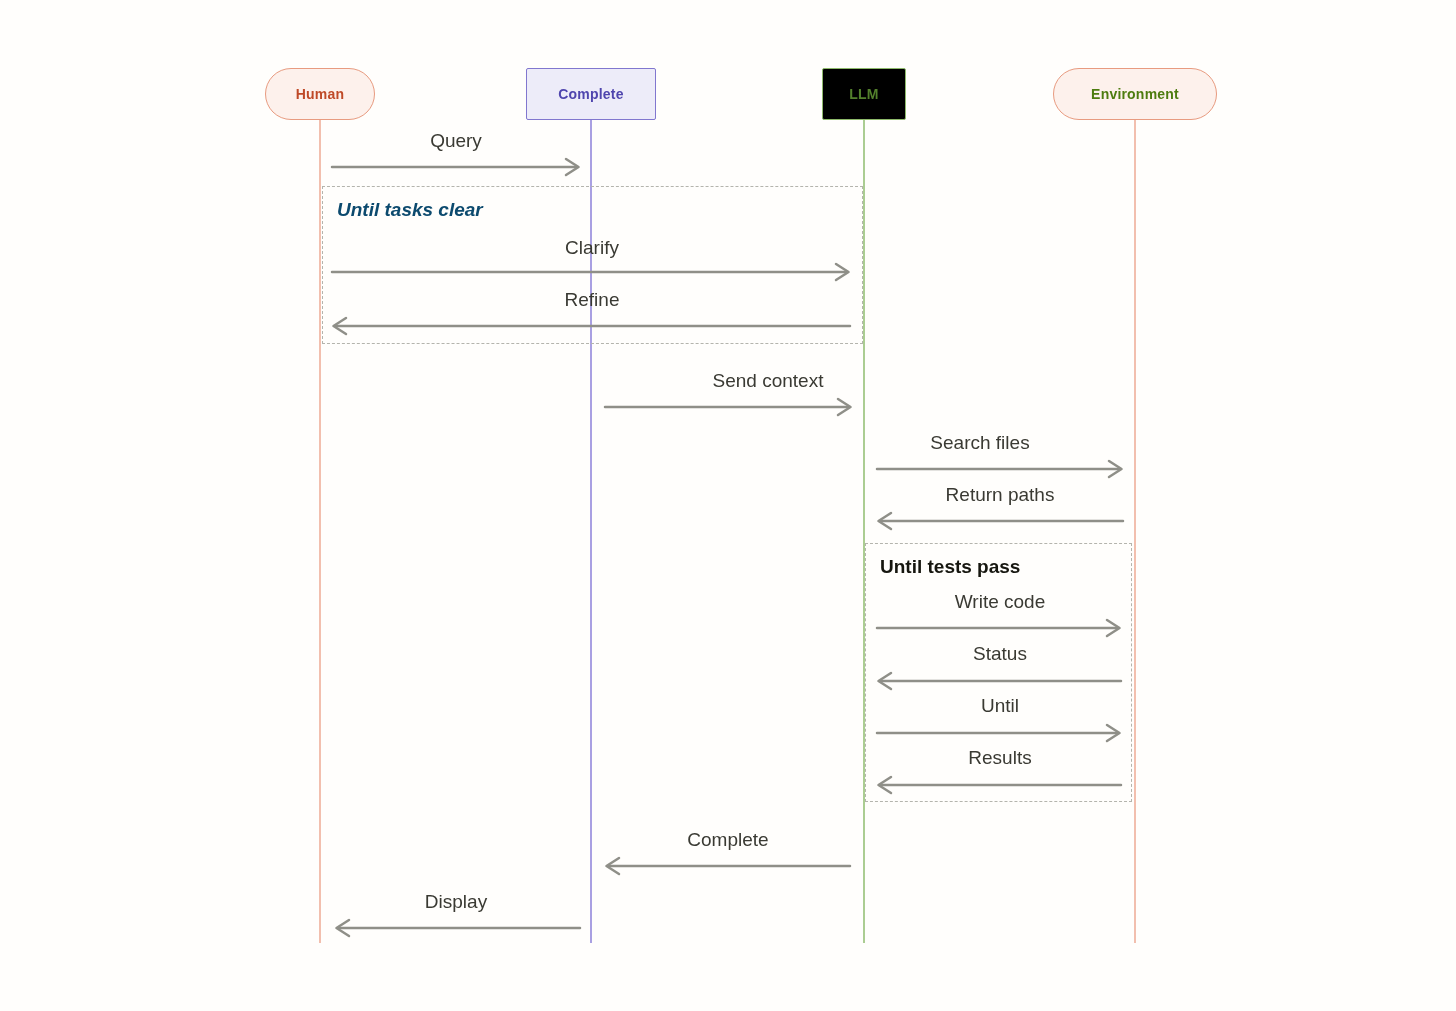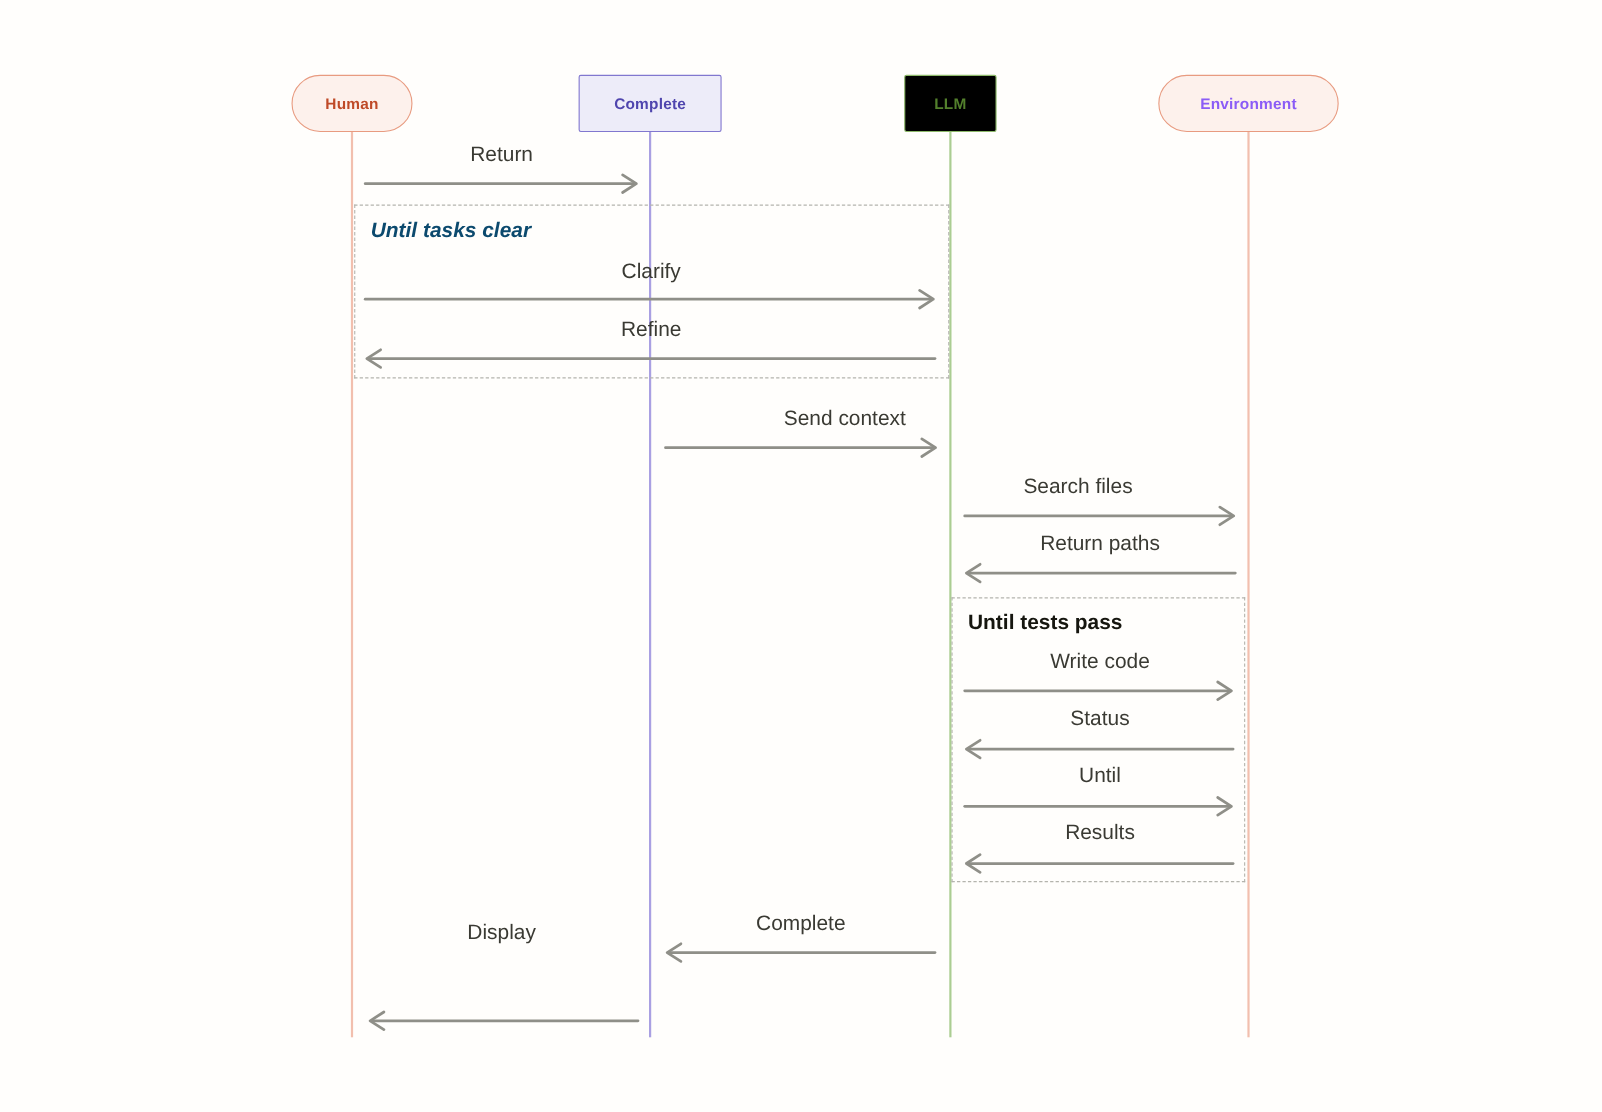--- a/index.html
+++ b/index.html
@@ -70,30 +70,30 @@
     </div>
     <div class="lifeline" style="left: 590px; top: 96px; height: 847px; background: rgb(169, 160, 226);"></div>
     <div class="actor rect" style="left: 526px; top: 68px; width: 130px; height: 52px; background: rgb(237, 236, 249); border-color: rgb(129, 119, 207); color: rgb(79, 69, 174);">
       <span>Complete</span>
     </div>
     <div class="lifeline" style="left: 863px; top: 96px; height: 847px; background: rgb(171, 205, 146);"></div>
     <div class="actor rect" style="left: 822px; top: 68px; width: 84px; height: 52px; background: #000000; border-color: rgb(141, 185, 106); color: rgb(83, 128, 44);">
       <span>LLM</span>
     </div>
     <div class="lifeline" style="left: 1134px; top: 96px; height: 847px; background: rgb(242, 191, 174);"></div>
-    <div class="actor pill" style="left: 1053px; top: 68px; width: 164px; height: 52px; background: rgb(253, 241, 236); border-color: rgb(232, 155, 128); color: #8b5cf6;">
+    <div class="actor pill" style="left: 1053px; top: 68px; width: 164px; height: 52px; background: rgb(253, 241, 236); border-color: rgb(232, 155, 128); color: #4d7c0f;">
       <span>Environment</span>
     </div>
     <div class="loop" style="left: 322px; top: 186px; width: 541px; height: 158px; border-color: rgb(180, 180, 173);">
       <span class="loop-label" style="color: #0c4a6e; font-style: italic;">Until tasks clear</span>
     </div>
     <div class="loop" style="left: 865px; top: 543px; width: 267px; height: 259px; border-color: rgb(180, 180, 173);">
       <span class="loop-label" style="color: rgb(22, 22, 15);">Until tests pass</span>
     </div>
-    <span class="msg-label" style="color: rgb(58, 58, 51); left: 456px; top: 128px;">Return</span>
+    <span class="msg-label" style="color: rgb(58, 58, 51); left: 456px; top: 128px;">Query</span>
     <svg width="248" height="26" class="arrow-svg" style="left: 332px; top: 154px;">
       <line x1="0" x2="245" y1="13" y2="13" stroke="#8f8f88" stroke-width="2.5" fill="none" stroke-linecap="round" stroke-linejoin="round"></line>
       <polyline points="234,5 246.5,13 234,21" stroke="#8f8f88" stroke-width="2.5" fill="none" stroke-linecap="round" stroke-linejoin="round"></polyline>
     </svg>
     <span class="msg-label" style="color: rgb(58, 58, 51); left: 592px; top: 235px;">Clarify</span>
     <svg width="518" height="26" class="arrow-svg" style="left: 332px; top: 259px;">
       <line x1="0" x2="515" y1="13" y2="13" stroke="#8f8f88" stroke-width="2.5" fill="none" stroke-linecap="round" stroke-linejoin="round"></line>
       <polyline points="504,5 516.5,13 504,21" stroke="#8f8f88" stroke-width="2.5" fill="none" stroke-linecap="round" stroke-linejoin="round"></polyline>
     </svg>
     <span class="msg-label" style="color: rgb(58, 58, 51); left: 592px; top: 287px;">Refine</span>
@@ -134,18 +134,18 @@
     <span class="msg-label" style="color: rgb(58, 58, 51); left: 1000px; top: 745px;">Results</span>
     <svg width="244" height="26" class="arrow-svg" style="left: 877px; top: 772px;">
       <line x1="244" x2="3" y1="13" y2="13" stroke="#8f8f88" stroke-width="2.5" fill="none" stroke-linecap="round" stroke-linejoin="round"></line>
       <polyline points="14,5 1.5,13 14,21" stroke="#8f8f88" stroke-width="2.5" fill="none" stroke-linecap="round" stroke-linejoin="round"></polyline>
     </svg>
     <span class="msg-label" style="color: rgb(58, 58, 51); left: 728px; top: 827px;">Complete</span>
     <svg width="245" height="26" class="arrow-svg" style="left: 605px; top: 853px;">
       <line x1="245" x2="3" y1="13" y2="13" stroke="#8f8f88" stroke-width="2.5" fill="none" stroke-linecap="round" stroke-linejoin="round"></line>
       <polyline points="14,5 1.5,13 14,21" stroke="#8f8f88" stroke-width="2.5" fill="none" stroke-linecap="round" stroke-linejoin="round"></polyline>
     </svg>
-    <span class="msg-label" style="color: rgb(58, 58, 51); left: 456px; top: 836px;">Display</span>
+    <span class="msg-label" style="color: rgb(58, 58, 51); left: 456px; top: 889px;">Display</span>
     <svg width="245" height="26" class="arrow-svg" style="left: 335px; top: 915px;">
       <line x1="245" x2="3" y1="13" y2="13" stroke="#8f8f88" stroke-width="2.5" fill="none" stroke-linecap="round" stroke-linejoin="round"></line>
       <polyline points="14,5 1.5,13 14,21" stroke="#8f8f88" stroke-width="2.5" fill="none" stroke-linecap="round" stroke-linejoin="round"></polyline>
     </svg>
   </div>
 
 </body></html>

